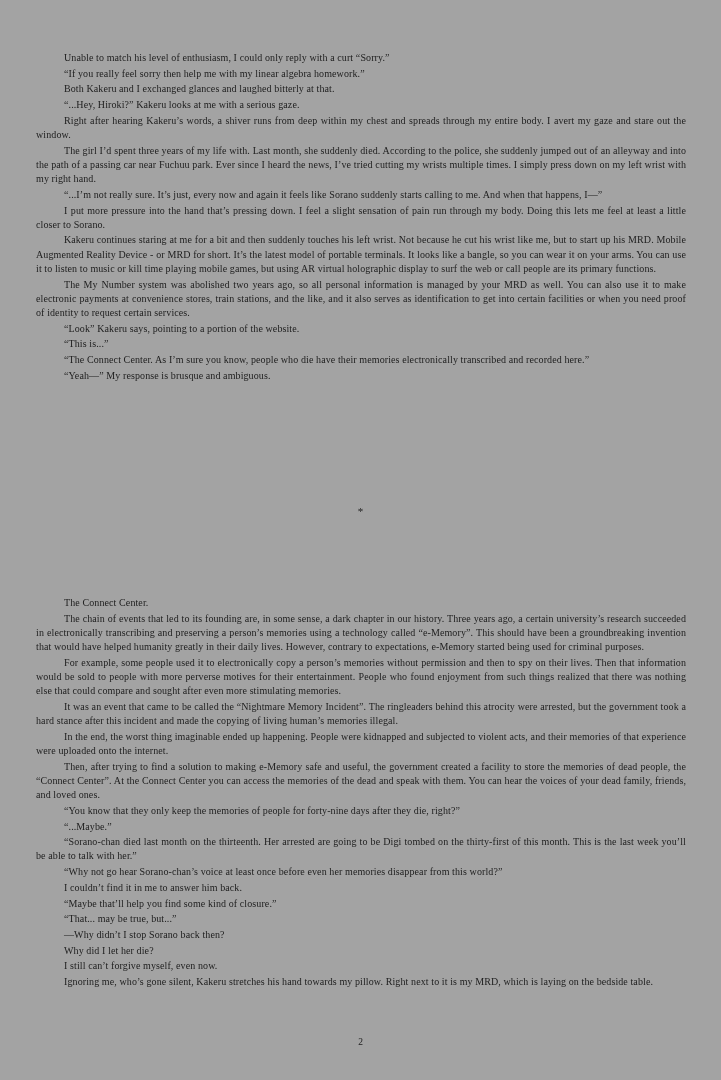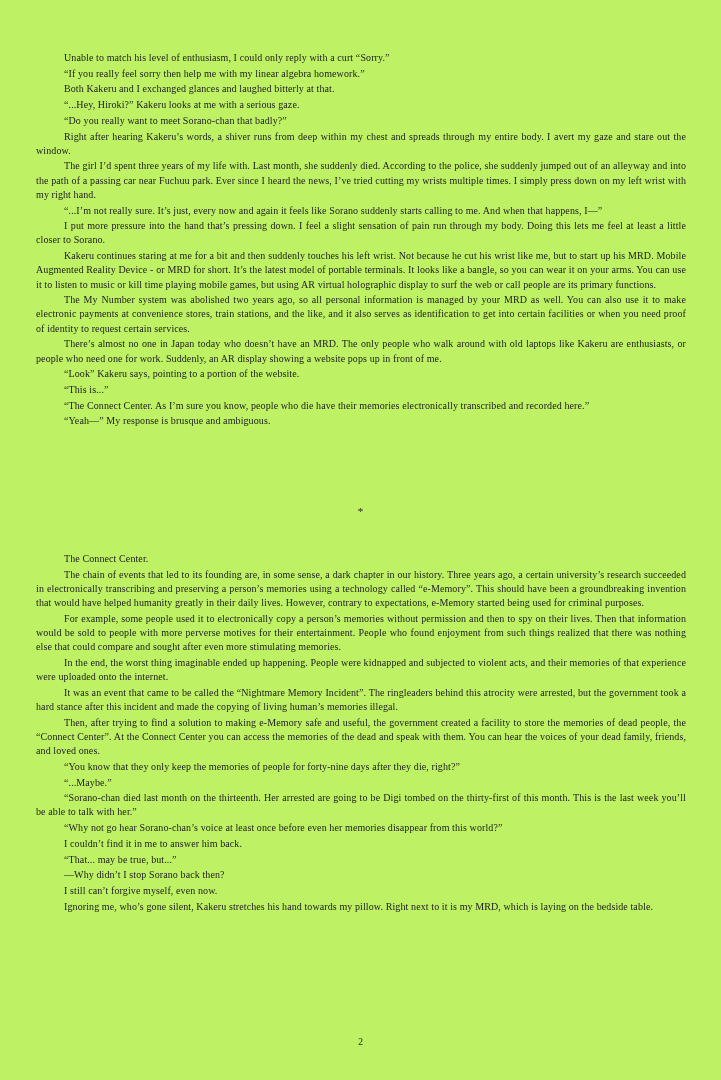--- a/index.html
+++ b/index.html
@@ -9,31 +9,31 @@
   }
   body {
     width: 721px;
     height: 1080px;
     position: relative;
     overflow: hidden;
   }
   .page {
     position: absolute;
     inset: 0;
-    background: #bef264;
+    background: #a3a3a3;
     font-family: "Liberation Serif", "DejaVu Serif", serif;
     color: #212121;
   }
   .text-block {
     position: absolute;
     left: 36px;
     right: 35px;
   }
   .section-1 { top: 51px; }
-  .section-2 { top: 552px; }
+  .section-2 { top: 596px; }
   .para {
     font-size: 10px;
     line-height: 14.2px;
     text-align: justify;
     text-indent: 28px;
     margin: 1.5px 0 0 0;
     letter-spacing: 0.1px;
   }
   .text-block .para:first-child { margin-top: 0; }
   .separator {
@@ -59,49 +59,49 @@
 </head>
 <body>
 
 <div class="page">
 
   <div class="text-block section-1">
     <p class="para">Unable to match his level of enthusiasm, I could only reply with a curt “Sorry.”</p>
     <p class="para">“If you really feel sorry then help me with my linear algebra homework.”</p>
     <p class="para">Both Kakeru and I exchanged glances and laughed bitterly at that.</p>
     <p class="para">“...Hey, Hiroki?” Kakeru looks at me with a serious gaze.</p>
-    <p class="para">“Do you really want to meet Sorano-chan that badly?”</p>
     <p class="para">Right after hearing Kakeru’s words, a shiver runs from deep within my chest and spreads through my entire body. I avert my gaze and stare out the window.</p>
     <p class="para">The girl I’d spent three years of my life with. Last month, she suddenly died. According to the police, she suddenly jumped out of an alleyway and into the path of a passing car near Fuchuu park. Ever since I heard the news, I’ve tried cutting my wrists multiple times. I simply press down on my left wrist with my right hand.</p>
     <p class="para">“...I’m not really sure. It’s just, every now and again it feels like Sorano suddenly starts calling to me. And when that happens, I—”</p>
     <p class="para">I put more pressure into the hand that’s pressing down. I feel a slight sensation of pain run through my body. Doing this lets me feel at least a little closer to Sorano.</p>
     <p class="para">Kakeru continues staring at me for a bit and then suddenly touches his left wrist. Not because he cut his wrist like me, but to start up his MRD. Mobile Augmented Reality Device - or MRD for short. It’s the latest model of portable terminals. It looks like a bangle, so you can wear it on your arms. You can use it to listen to music or kill time playing mobile games, but using AR virtual holographic display to surf the web or call people are its primary functions.</p>
     <p class="para">The My Number system was abolished two years ago, so all personal information is managed by your MRD as well. You can also use it to make electronic payments at convenience stores, train stations, and the like, and it also serves as identification to get into certain facilities or when you need proof of identity to request certain services.</p>
-    <p class="para">There’s almost no one in Japan today who doesn’t have an MRD. The only people who walk around with old laptops like Kakeru are enthusiasts, or people who need one for work. Suddenly, an AR display showing a website pops up in front of me.</p>
     <p class="para">“Look” Kakeru says, pointing to a portion of the website.</p>
     <p class="para">“This is...”</p>
     <p class="para">“The Connect Center. As I’m sure you know, people who die have their memories electronically transcribed and recorded here.”</p>
     <p class="para">“Yeah—” My response is brusque and ambiguous.</p>
   </div>
 
   <div class="separator">*</div>
 
   <div class="text-block section-2">
     <p class="para">The Connect Center.</p>
     <p class="para">The chain of events that led to its founding are, in some sense, a dark chapter in our history. Three years ago, a certain university’s research succeeded in electronically transcribing and preserving a person’s memories using a technology called “e-Memory”. This should have been a groundbreaking invention that would have helped humanity greatly in their daily lives. However, contrary to expectations, e-Memory started being used for criminal purposes.</p>
     <p class="para">For example, some people used it to electronically copy a person’s memories without permission and then to spy on their lives. Then that information would be sold to people with more perverse motives for their entertainment. People who found enjoyment from such things realized that there was nothing else that could compare and sought after even more stimulating memories.</p>
+    <p class="para">It was an event that came to be called the “Nightmare Memory Incident”. The ringleaders behind this atrocity were arrested, but the government took a hard stance after this incident and made the copying of living human’s memories illegal.</p>
     <p class="para">In the end, the worst thing imaginable ended up happening. People were kidnapped and subjected to violent acts, and their memories of that experience were uploaded onto the internet.</p>
-    <p class="para">It was an event that came to be called the “Nightmare Memory Incident”. The ringleaders behind this atrocity were arrested, but the government took a hard stance after this incident and made the copying of living human’s memories illegal.</p>
     <p class="para">Then, after trying to find a solution to making e-Memory safe and useful, the government created a facility to store the memories of dead people, the “Connect Center”. At the Connect Center you can access the memories of the dead and speak with them. You can hear the voices of your dead family, friends, and loved ones.</p>
     <p class="para">“You know that they only keep the memories of people for forty-nine days after they die, right?”</p>
     <p class="para">“...Maybe.”</p>
     <p class="para">“Sorano-chan died last month on the thirteenth. Her arrested are going to be Digi tombed on the thirty-first of this month. This is the last week you’ll be able to talk with her.”</p>
     <p class="para">“Why not go hear Sorano-chan’s voice at least once before even her memories disappear from this world?”</p>
     <p class="para">I couldn’t find it in me to answer him back.</p>
+    <p class="para">“Maybe that’ll help you find some kind of closure.”</p>
     <p class="para">“That... may be true, but...”</p>
     <p class="para">—Why didn’t I stop Sorano back then?</p>
+    <p class="para">Why did I let her die?</p>
     <p class="para">I still can’t forgive myself, even now.</p>
     <p class="para">Ignoring me, who’s gone silent, Kakeru stretches his hand towards my pillow. Right next to it is my MRD, which is laying on the bedside table.</p>
   </div>
 
   <div class="page-number">2</div>
 
 </div>
 
 </body></html>

